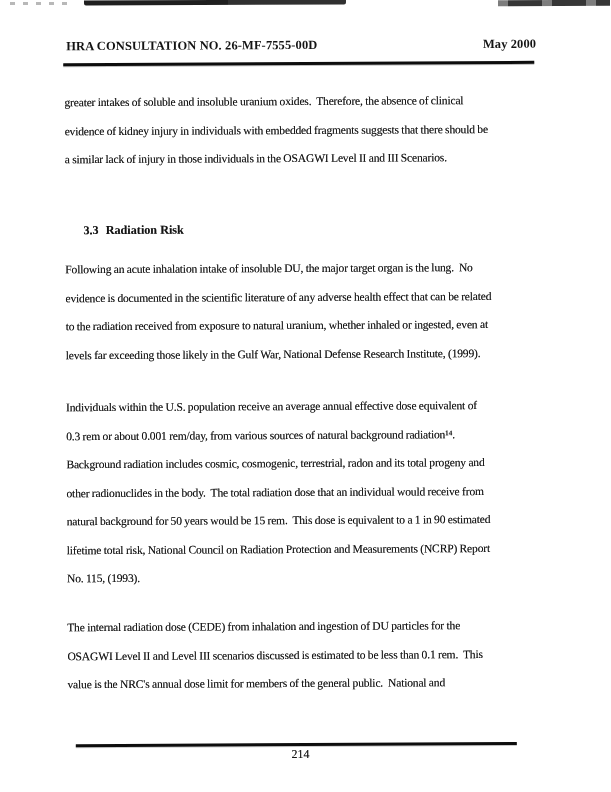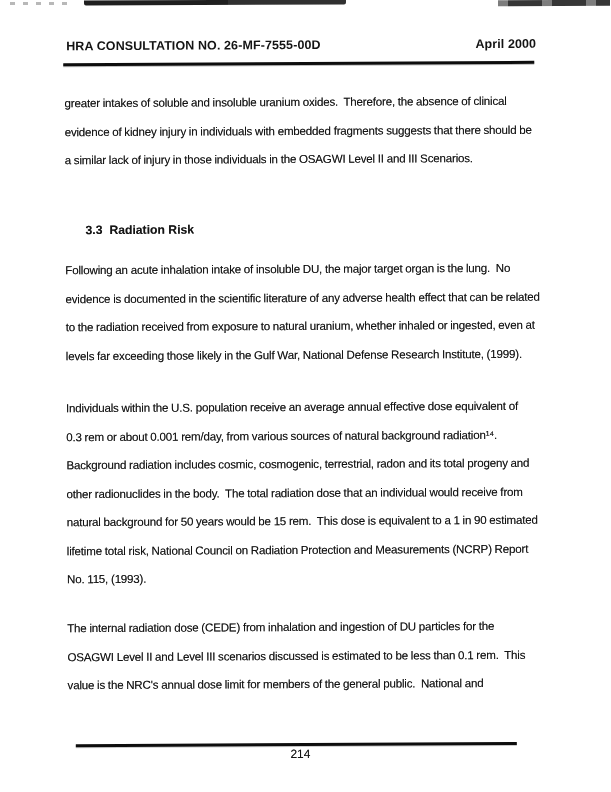--- a/index.html
+++ b/index.html
@@ -6,21 +6,21 @@
     margin: 0;
     padding: 0;
     background: #ffffff;
   }
   .page {
     position: relative;
     width: 611px;
     height: 792px;
     background: #ffffff;
     overflow: hidden;
-    font-family: Liberation Sans, sans-serif;
+    font-family: Liberation Serif, serif;
     color: #141414;
   }
   
   .artifact {
     position: absolute;
     pointer-events: none;
   }
   .artifact-specks-left {
     left: 10px; top: 2px; width: 62px; height: 3px;
     background: repeating-linear-gradient(90deg, #9a9a9a 0 5px, transparent 5px 13px);
@@ -110,21 +110,21 @@
 <div class="page">
 
   <div class="artifact artifact-specks-left"></div>
   <div class="artifact artifact-bar-main"></div>
   <div class="artifact artifact-bar-right"></div>
 
   <div class="content">
 
     <div class="doc-header">
       <span>HRA CONSULTATION NO. 26-MF-7555-00D</span>
-      <span>April 2000</span>
+      <span>May 2000</span>
     </div>
 
     <div class="rule header-rule"></div>
 
     <div class="paragraph p1">
         <div class="text-line">greater intakes of soluble and insoluble uranium oxides.  Therefore, the absence of clinical</div>
         <div class="text-line">evidence of kidney injury in individuals with embedded fragments suggests that there should be</div>
         <div class="text-line">a similar lack of injury in those individuals in the OSAGWI Level II and III Scenarios.</div>
       </div>
 

